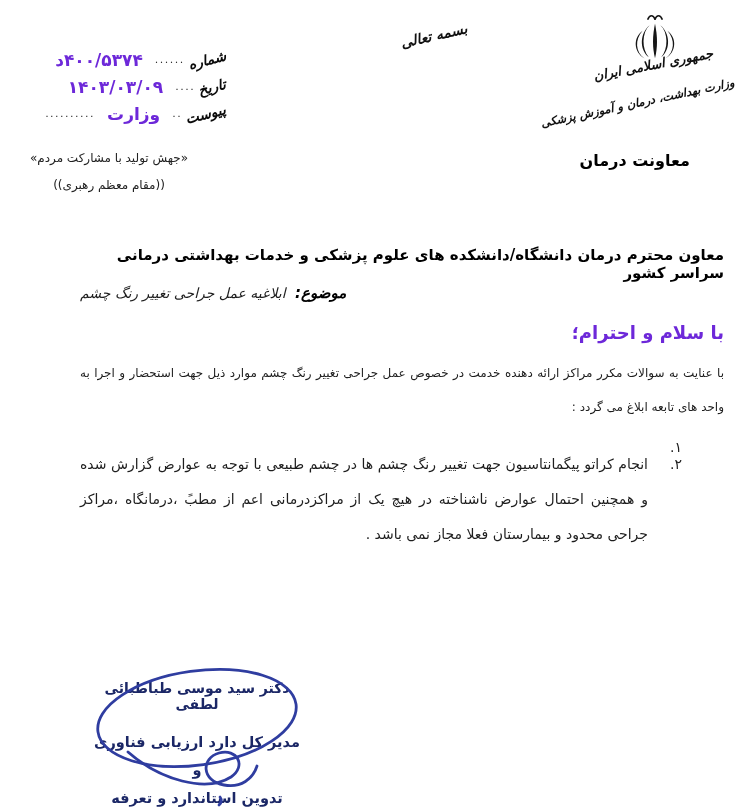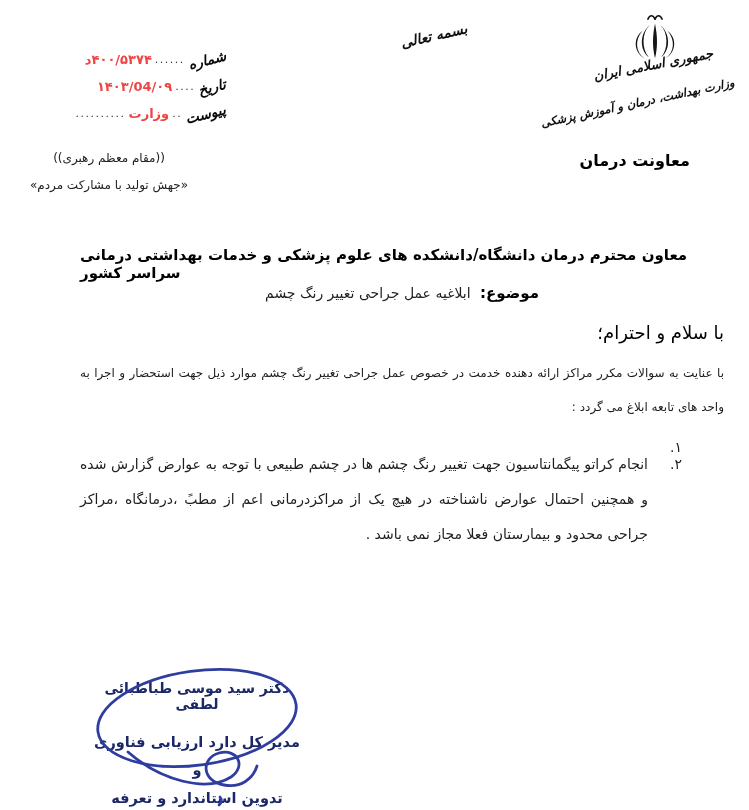--- a/index.html
+++ b/index.html
@@ -37,38 +37,38 @@
   }
   .meta-row{
     display:flex;flex-direction:row;align-items:center;
     height:27px;justify-content:flex-start;white-space:nowrap;
   }
   .meta-label{
     display:inline-block;font-weight:bold;font-style:italic;font-size:14px;
     transform:rotate(-14deg);color:#0a0a0a;margin-left:3px;
   }
   .meta-dots{font-size:11px;letter-spacing:1.5px;color:#333;}
-  .meta-value{font-weight:bold;font-size:13px;color:#ef4444;margin:0 3px;}
+  .meta-value{font-weight:bold;font-size:17px;color:#6d28d9;margin:0 12px;}
   .slogan{
     position:absolute;left:18px;top:145px;width:182px;
     direction:rtl;text-align:center;font-size:12px;line-height:27px;color:#222;
   }
   
   .addressee{
     position:absolute;left:80px;top:246px;width:644px;
-    direction:rtl;text-align:left;font-weight:bold;font-size:15px;color:#000;
+    direction:rtl;text-align:right;font-weight:bold;font-size:15px;color:#000;
   }
   .subject{
     position:absolute;left:80px;top:284px;width:644px;
-    direction:rtl;text-align:center;font-size:14px;color:#1d1d1d;
+    direction:rtl;text-align:left;font-size:14px;color:#1d1d1d;font-style:italic;
   }
   .subject .lbl{font-weight:bold;font-size:15px;color:#000;margin-left:5px;}
   .salutation{
     position:absolute;left:80px;top:322px;width:644px;
-    direction:rtl;text-align:right;font-weight:normal;font-size:18px;color:#000000;
+    direction:rtl;text-align:right;font-weight:bold;font-size:18px;color:#6d28d9;
   }
   .intro{
     position:absolute;left:80px;top:356px;width:644px;
     direction:rtl;text-align:justify;font-size:12px;line-height:34px;color:#1d1d1d;
   }
   .items{
     position:absolute;left:80px;top:430px;width:644px;direction:rtl;
   }
   .item{
     position:relative;padding-right:76px;margin-bottom:17px;
@@ -114,34 +114,34 @@
   <div class="meta">
     <div class="meta-row">
       <span class="meta-label">شماره</span>
       <span class="meta-dots">......</span>
       <span class="meta-value">۴۰۰/۵۳۷۴د</span>
       <span class="meta-dots"></span>
     </div>
     <div class="meta-row">
       <span class="meta-label">تاریخ</span>
       <span class="meta-dots">....</span>
-      <span class="meta-value">۱۴۰۳/04/۰۹</span>
+      <span class="meta-value">۱۴۰۳/۰۳/۰۹</span>
       <span class="meta-dots"></span>
     </div>
     <div class="meta-row">
       <span class="meta-label">پیوست</span>
       <span class="meta-dots">..</span>
       <span class="meta-value">وزارت</span>
       <span class="meta-dots">..........</span>
     </div>
   </div>
 
   <div class="slogan">
+    <div>«جهش تولید با مشارکت مردم»</div>
     <div>((مقام معظم رهبری))</div>
-    <div>«جهش تولید با مشارکت مردم»</div>
   </div>
 
   <div class="addressee">معاون محترم درمان دانشگاه/دانشکده های علوم پزشکی و خدمات بهداشتی درمانی سراسر کشور</div>
 
   <div class="subject">
     <span class="lbl">موضوع:</span>
     <span>ابلاغیه عمل جراحی تغییر رنگ چشم</span>
   </div>
 
   <div class="salutation">با سلام و احترام؛</div>

